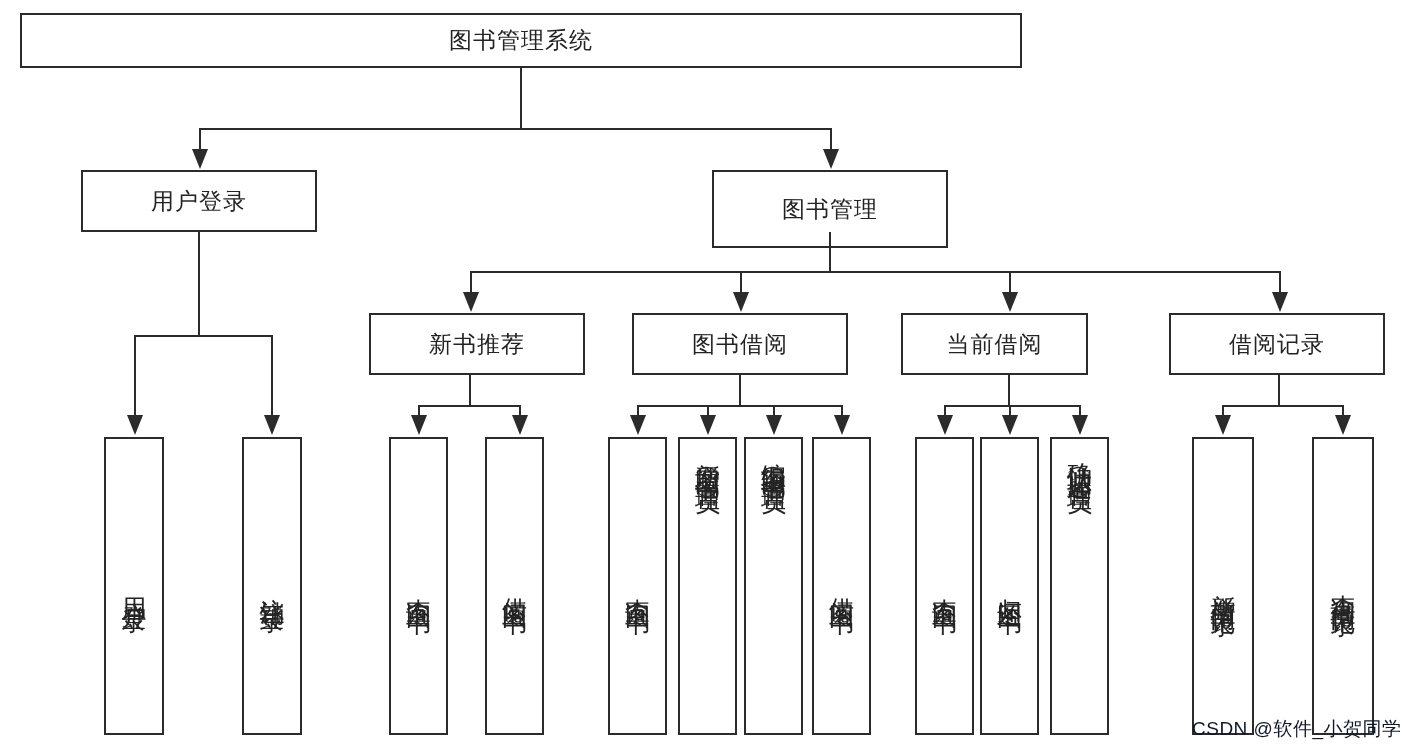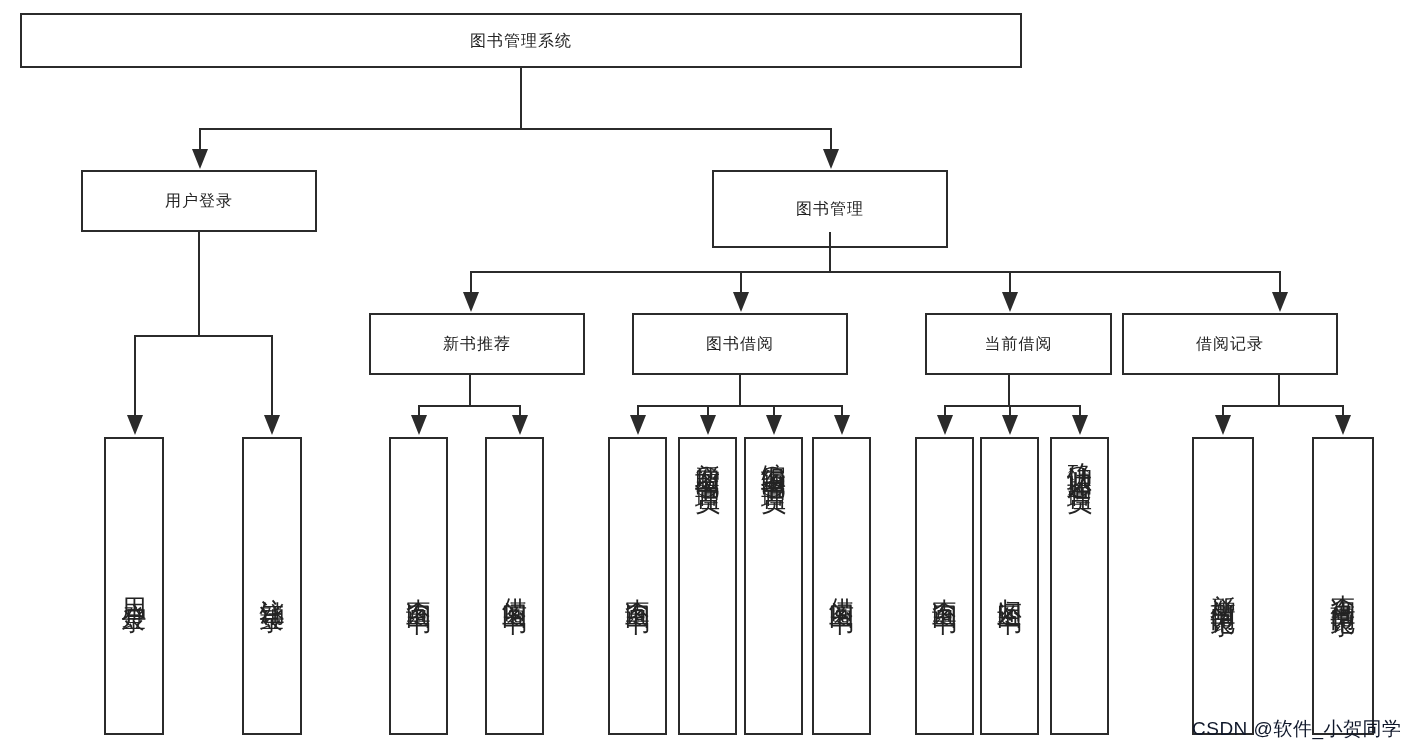--- a/index.html
+++ b/index.html
@@ -22,21 +22,21 @@
     position: absolute;
     box-sizing: border-box;
     background: #ffffff;
     border: 2px solid #2b2b2b;
     display: flex;
     align-items: center;
     justify-content: center;
     color: #1a1a1a;
   }
   .node .lbl {
-    font-size: 16px;
+    font-size: 23px;
     line-height: 1.25;
     letter-spacing: 1px;
     white-space: nowrap;
     color: #232323;
   }
   .node.vertical {
     align-items: flex-start;
     justify-content: center;
     padding-top: 0;
   }
@@ -113,24 +113,24 @@
   <div class="arrow" style="left:1002px; top:292px;"></div>
   <div class="vline" style="left:1279px; top:271px; height:22px;"></div>
   <div class="arrow" style="left:1272px; top:292px;"></div>
 
   <div class="node" style="left:369px; top:313px; width:216px; height:62px;">
     <span class="lbl">新书推荐</span>
   </div>
   <div class="node" style="left:632px; top:313px; width:216px; height:62px;">
     <span class="lbl">图书借阅</span>
   </div>
-  <div class="node" style="left:901px; top:313px; width:187px; height:62px;margin-left:24px;">
+  <div class="node" style="left:901px; top:313px; width:187px; height:62px;">
     <span class="lbl">当前借阅</span>
   </div>
-  <div class="node" style="left:1122px; top:313px; width:216px; height:62px;">
+  <div class="node" style="left:1169px; top:313px; width:216px; height:62px;">
     <span class="lbl">借阅记录</span>
   </div>
 
   <div class="vline" style="left:198px; top:232px; height:103px;"></div>
   <div class="hline" style="left:134px; top:335px; width:138px;"></div>
   <div class="vline" style="left:134px; top:335px; height:82px;"></div>
   <div class="arrow" style="left:127px; top:415px;"></div>
   <div class="vline" style="left:271px; top:335px; height:82px;"></div>
   <div class="arrow" style="left:264px; top:415px;"></div>
 

